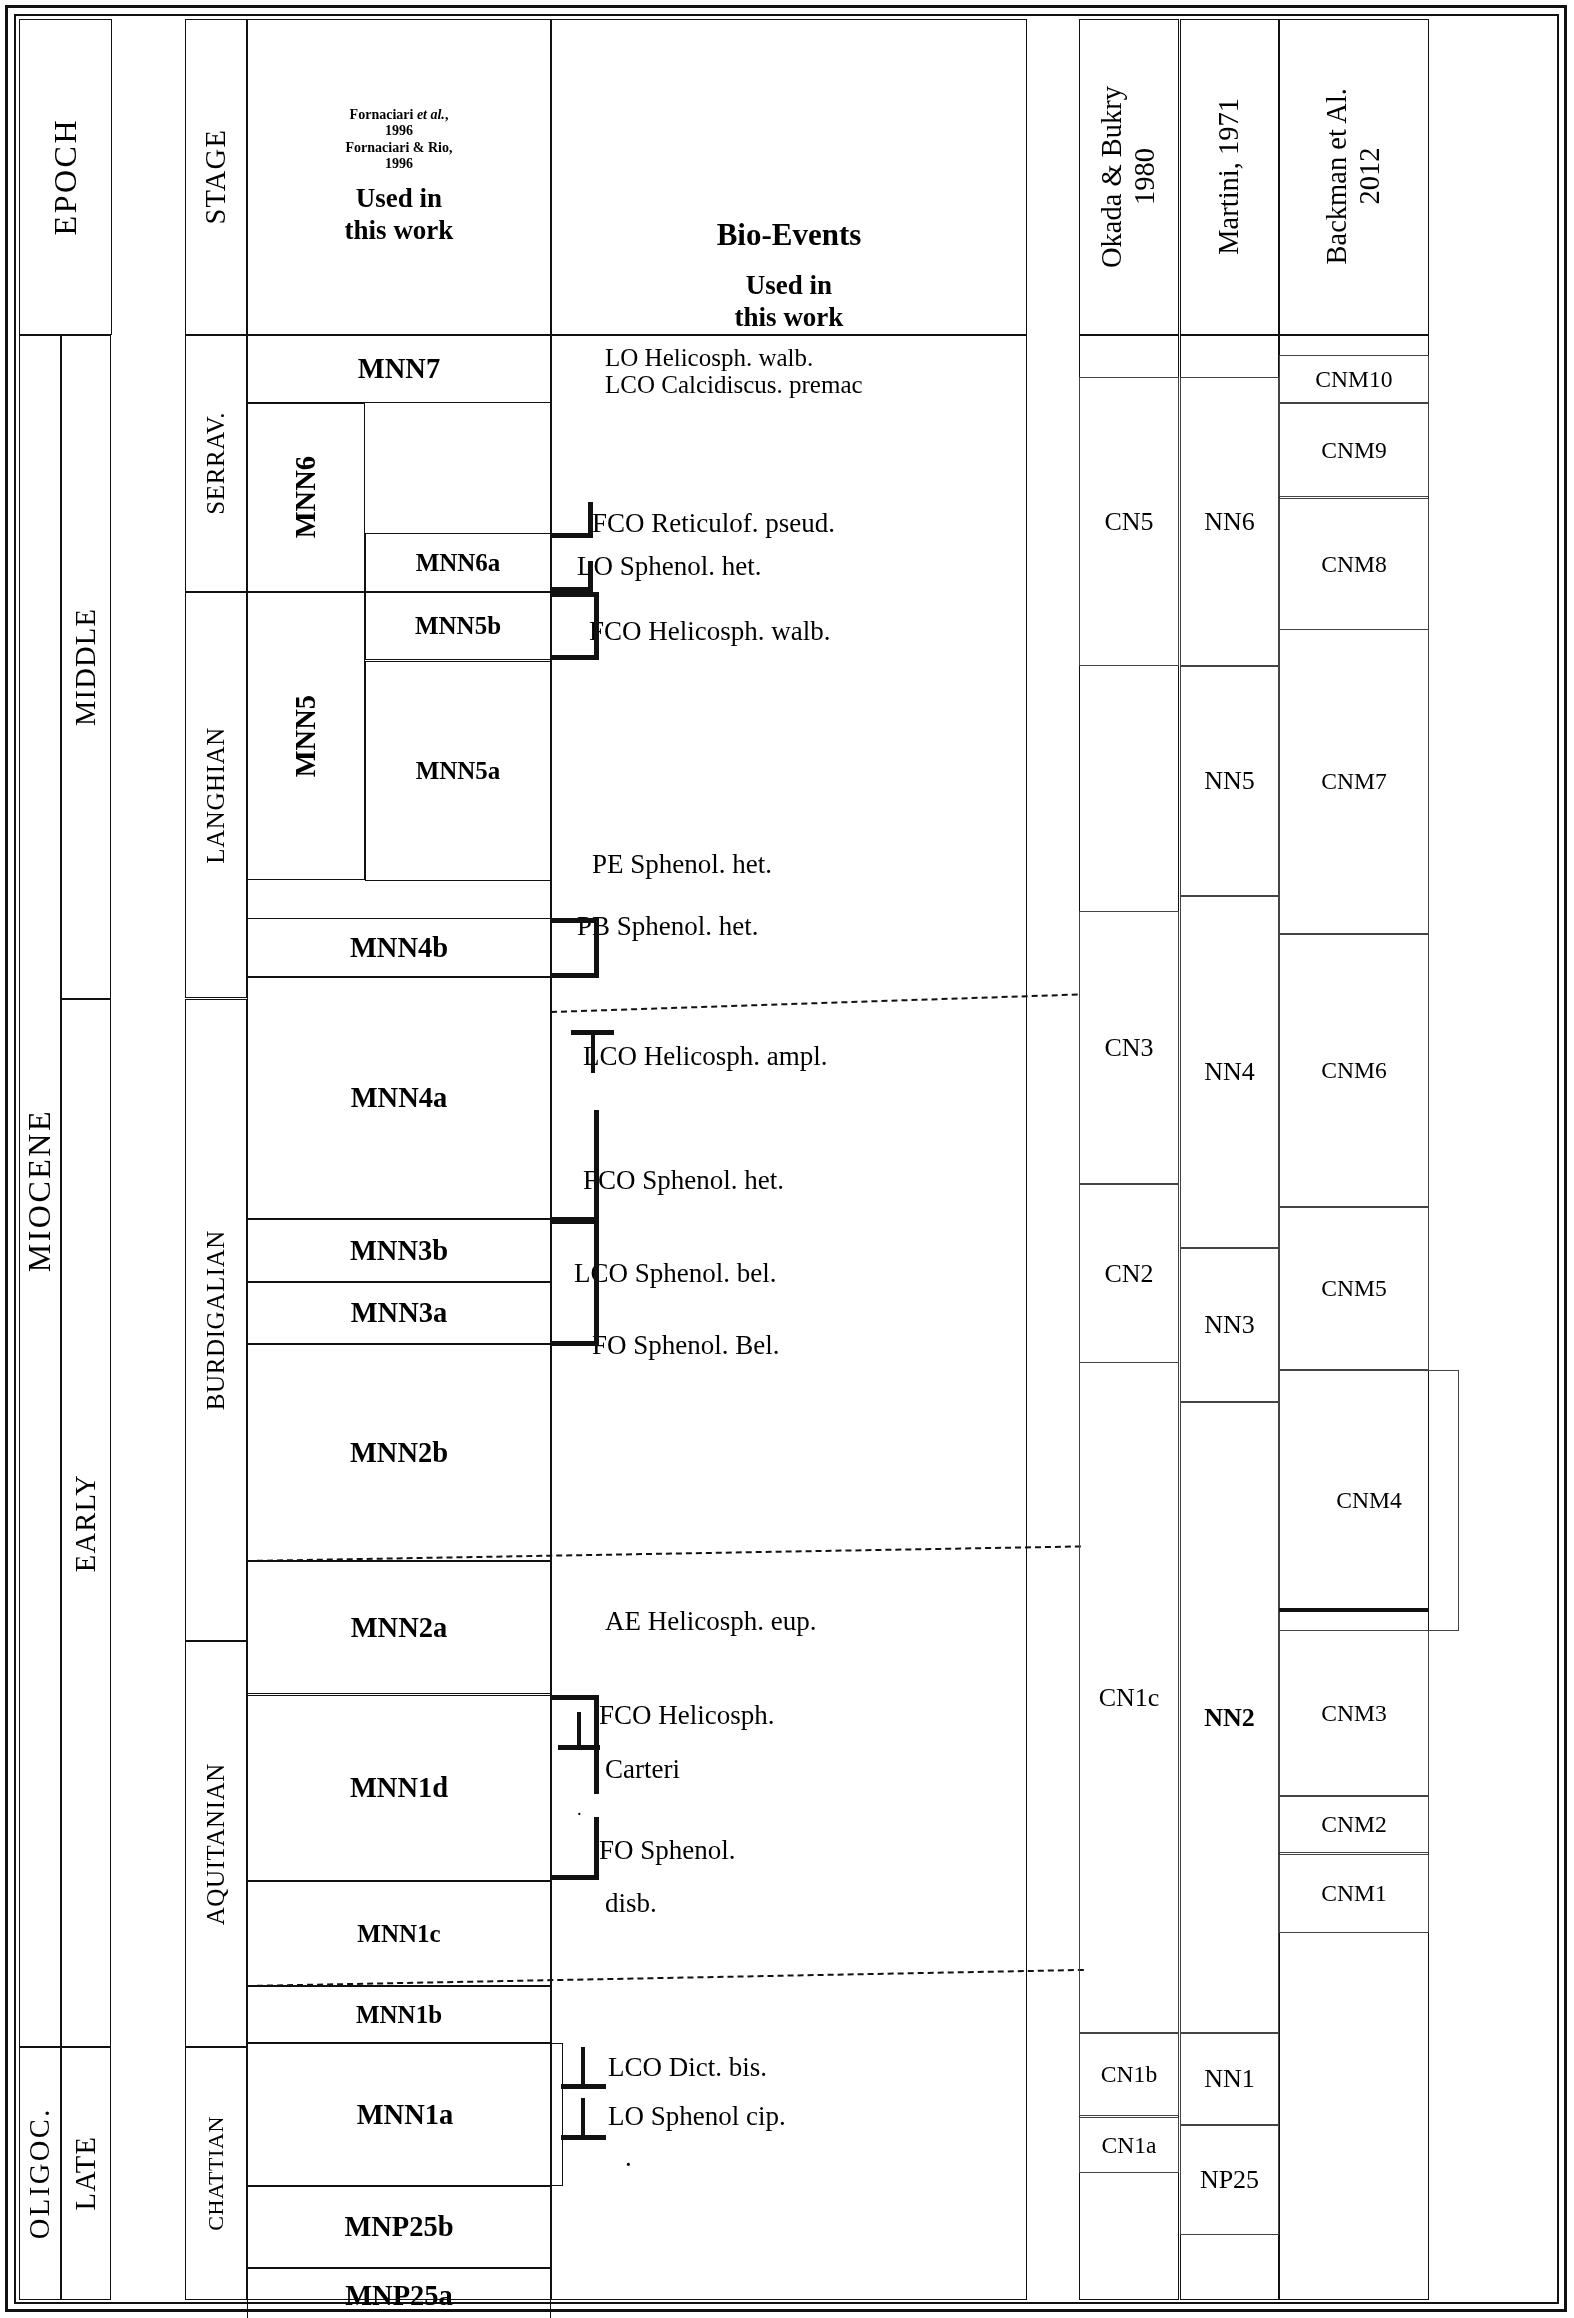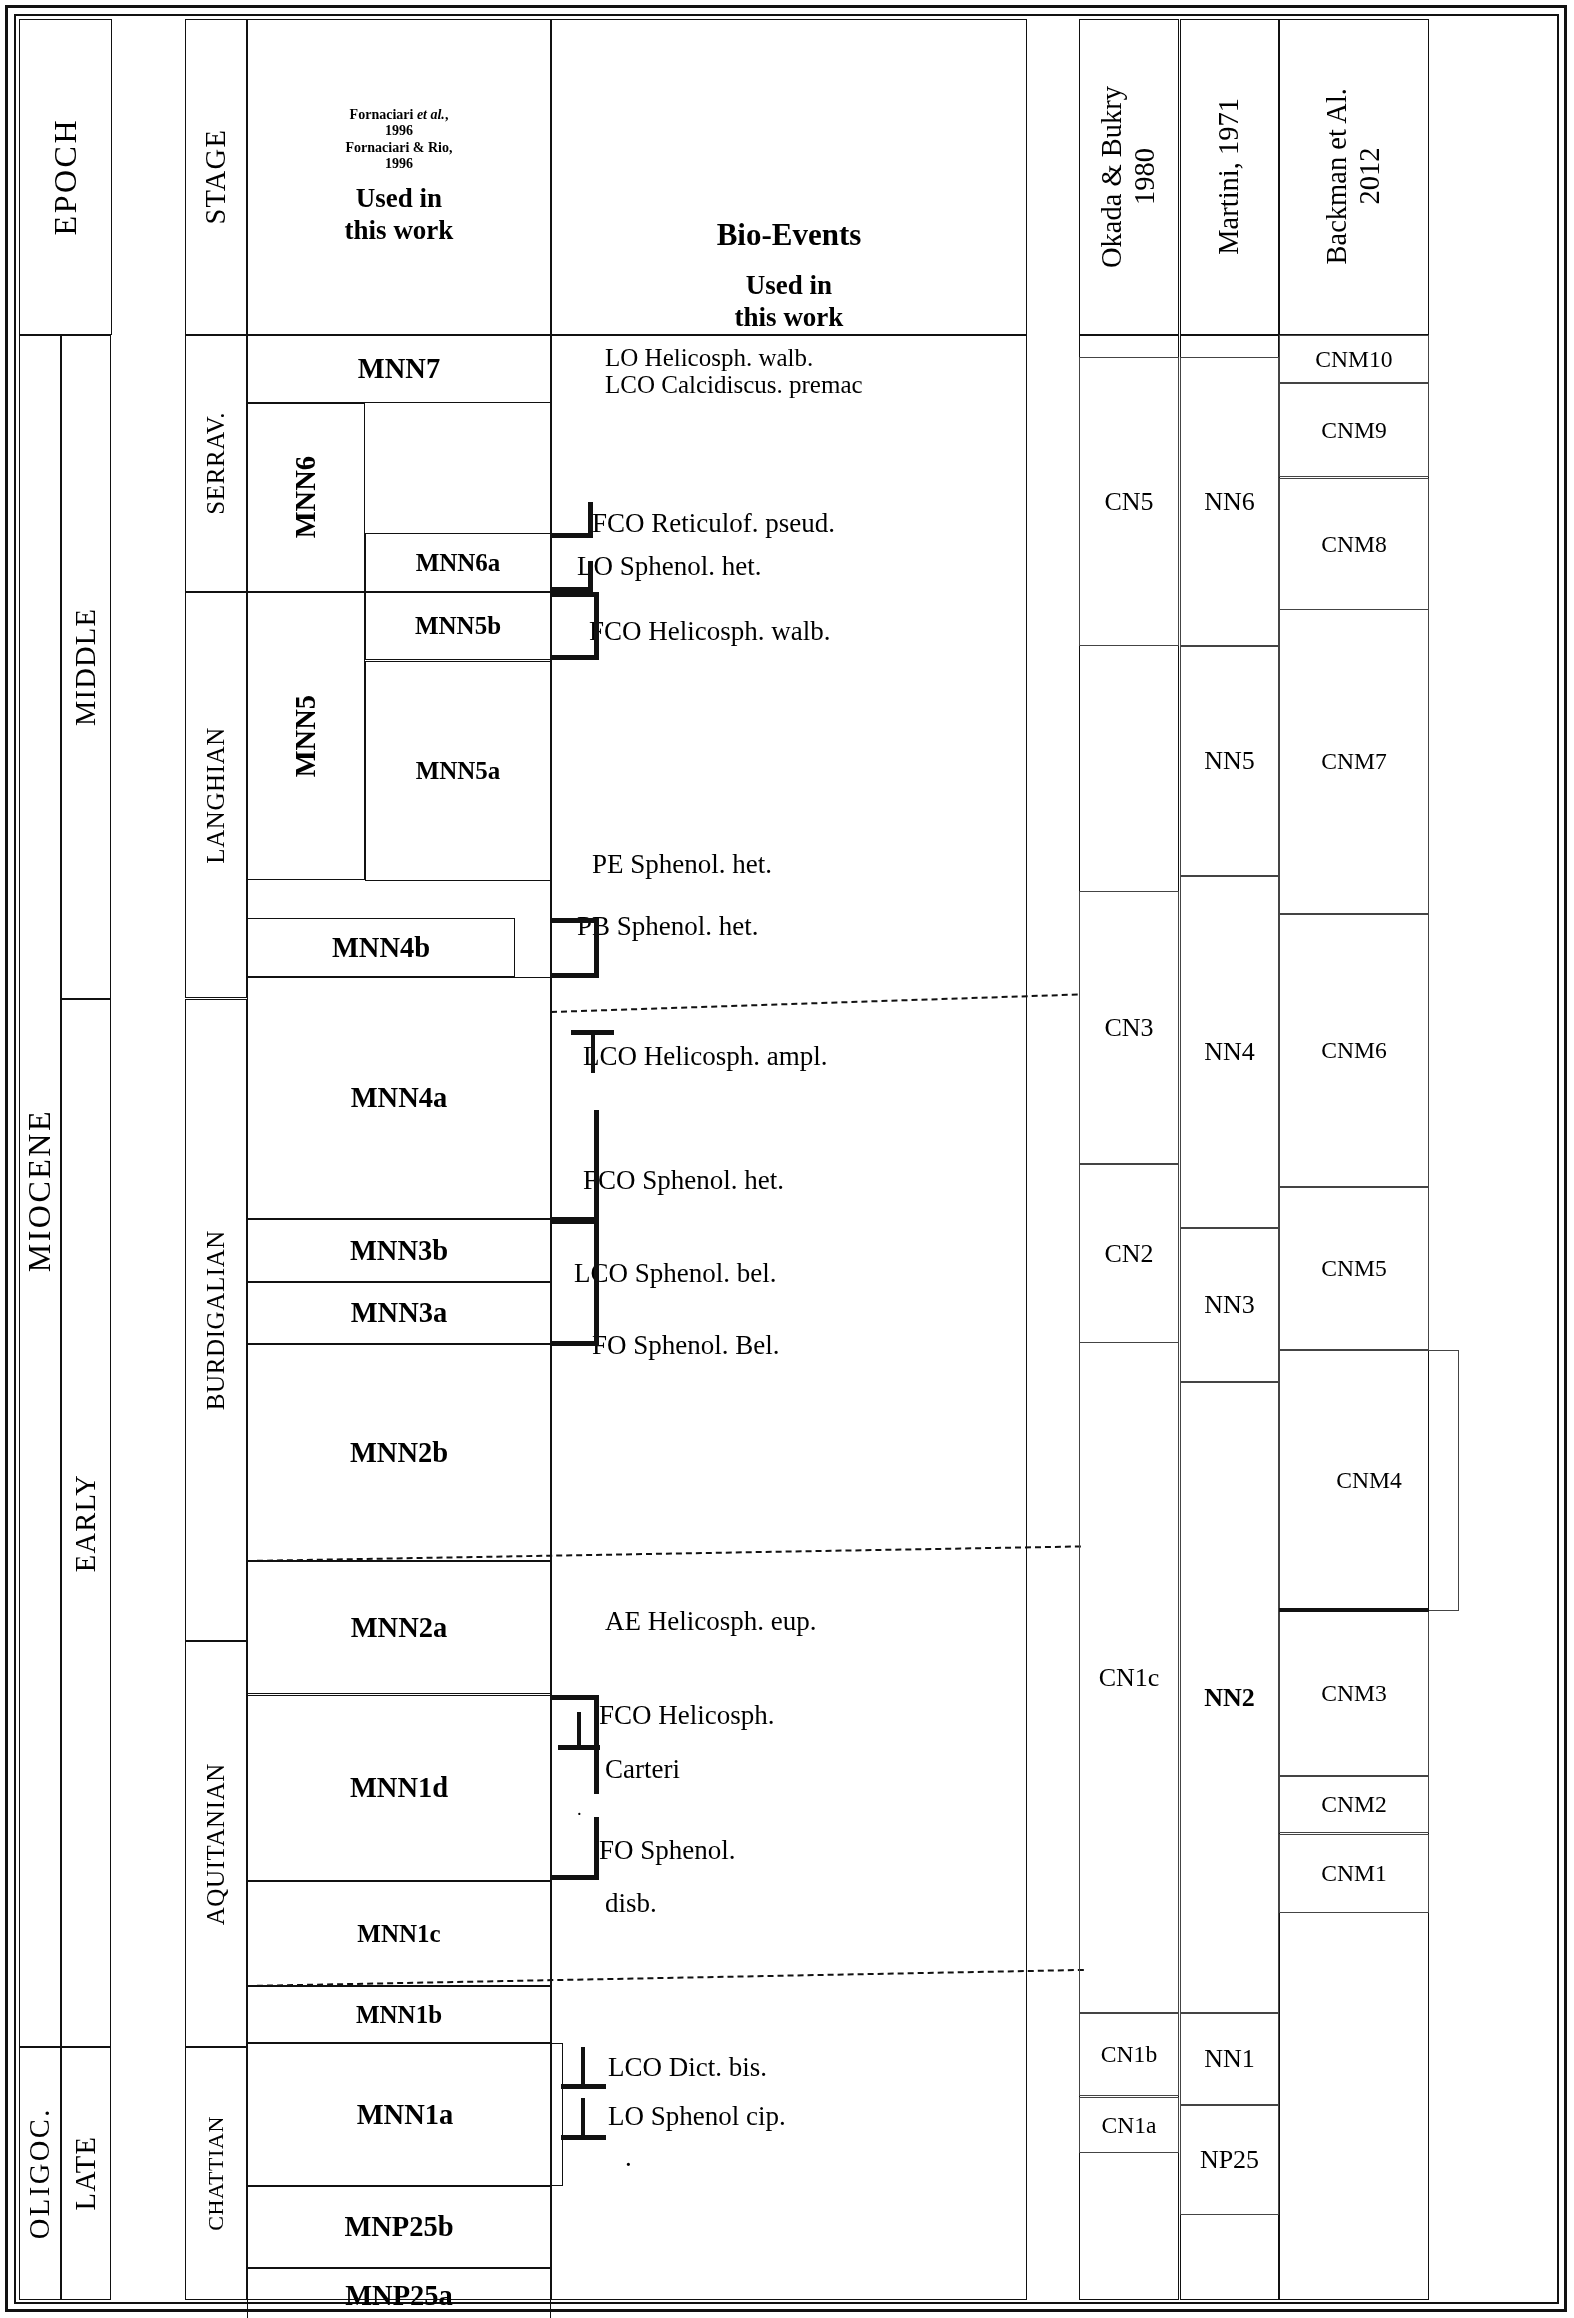--- a/index.html
+++ b/index.html
@@ -6,21 +6,21 @@
   body{font-family:"Liberation Serif", serif;color:#000;}
   #sheet{position:relative;width:1574px;height:2319px;overflow:hidden;background:#fff;}
 
   
   .frame-outer{position:absolute;left:5px;top:5px;width:1562px;height:2307px;border:3.7px solid #111;box-sizing:border-box;}
   .frame-inner{position:absolute;left:13.6px;top:13.6px;width:1545px;height:2290px;border:2.5px solid #111;box-sizing:border-box;}
 
   
   .cell{position:absolute;box-sizing:border-box;display:flex;align-items:center;justify-content:center;text-align:center;}
   .cb{border:1.2px solid #111;}
-  .thin{border:0.9px solid #444;}
+  .thin{border:0.9px solid #444;margin-top:20px;}
 
   
   .hline{position:absolute;background:#111;}
 
   .dash{position:absolute;border-top:2.5px dashed #111;}
 
   .mnn{font-weight:bold;font-size:28.5px;}
   .mnn-sm{font-weight:bold;font-size:25px;}
   .mnn-vert{font-weight:bold;font-size:28.5px;writing-mode:vertical-rl;transform:rotate(180deg);}
 
@@ -138,21 +138,21 @@
   <div class="cell cb" style="left:247px;top:592px;width:118px;height:288px;">
     <span class="mnn-vert">MNN5</span>
   </div>
   <div class="cell cb" style="left:365px;top:592px;width:186px;height:68px;">
     <span class="mnn-sm">MNN5b</span>
   </div>
   <div class="cell cb" style="left:365px;top:661px;width:186px;height:220px;">
     <span class="mnn-sm">MNN5a</span>
   </div>
 
-  <div class="cell cb" style="left:247px;top:918px;width:268px;height:59px;">
+  <div class="cell cb" style="left:247px;top:918px;width:304px;height:59px;">
     <span class="mnn">MNN4b</span>
   </div>
 
   <div class="cell cb" style="left:247px;top:977px;width:304px;height:242px;">
     <span class="mnn">MNN4a</span>
   </div>
 
   <div class="cell cb" style="left:247px;top:1219px;width:304px;height:63px;">
     <span class="mnn">MNN3b</span>
   </div>

